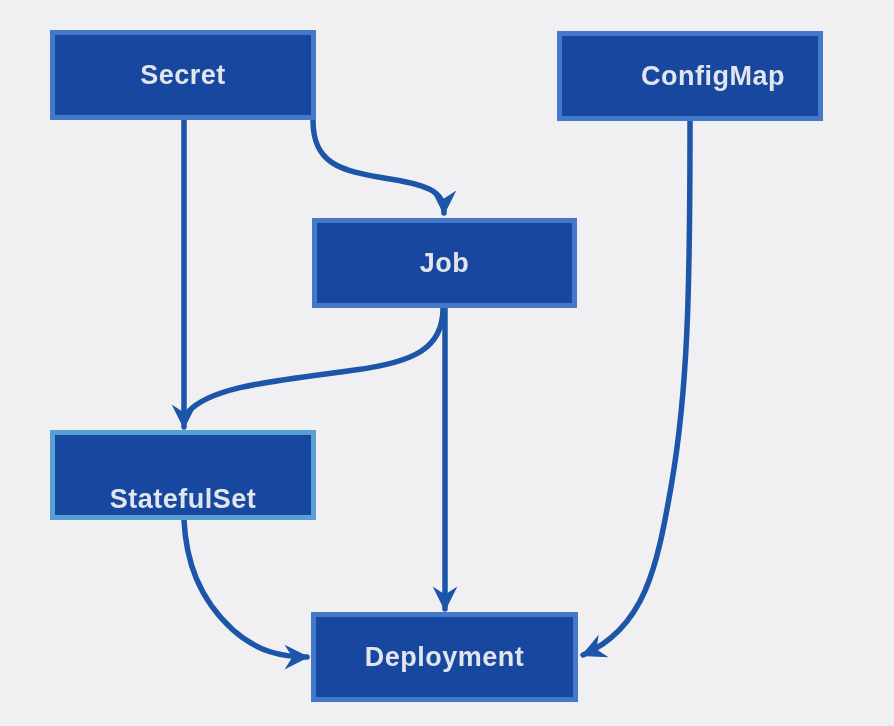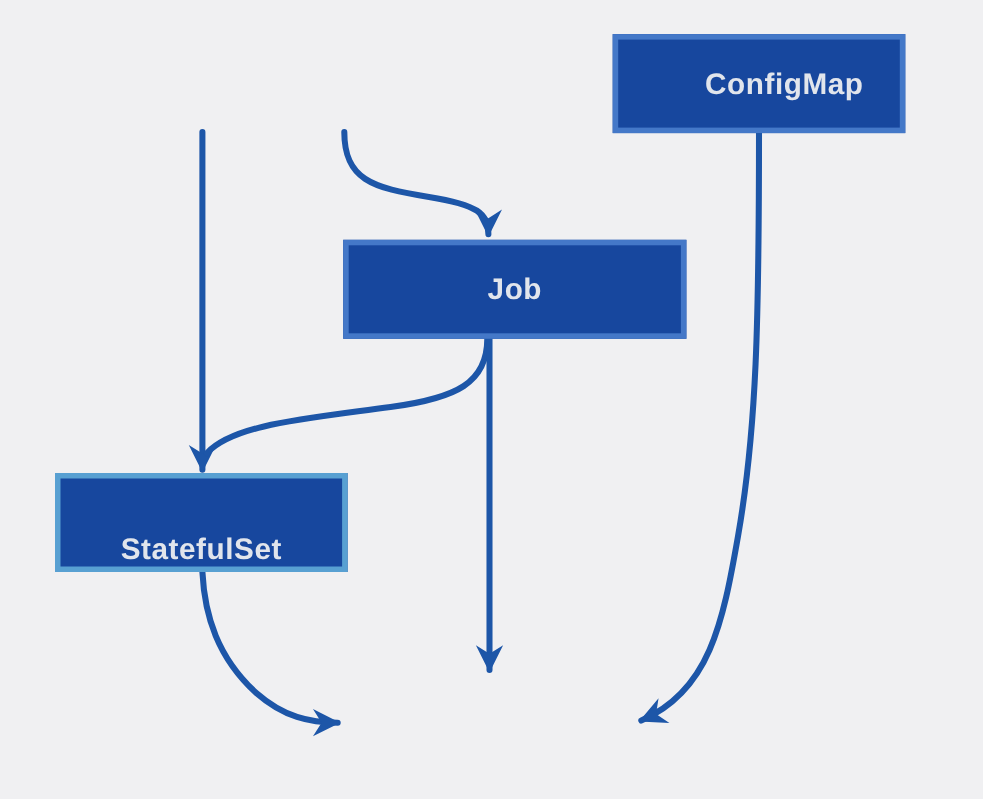--- a/index.html
+++ b/index.html
@@ -32,21 +32,21 @@
     border: 5px solid #4478c8;
     color: #e1e5ec;
     font-size: 27px;
     font-weight: 700;
     letter-spacing: 0.5px;
     text-align: center;
     user-select: none;
   }
   .node--secret      { left: 50px;  top: 30px;  width: 266px; height: 90px; }
   .node--configmap   { left: 557px; top: 31px;  width: 266px; height: 90px; padding-left: 46px; }
-  .node--job         { left: 312px; top: 218px; width: 312px; height: 90px; }
+  .node--job         { left: 312px; top: 218px; width: 265px; height: 90px; }
   .node--statefulset { left: 50px;  top: 430px; width: 266px; height: 90px; border-color: #58a0d2; align-items: flex-end; }
   .node--deployment  { left: 311px; top: 612px; width: 267px; height: 90px; }
 </style>
 </head>
 <body>
 
 <div class="stage">
 
   <svg class="edges" viewBox="0 0 894 726" xmlns="http://www.w3.org/2000/svg">
     <defs>
@@ -57,27 +57,33 @@
     <g fill="none" stroke="#1d56a8" stroke-width="5.5" stroke-linecap="round">
       <path d="M 313 120 C 313 163 338 171 390 179 C 434 186 444 194 444 213" marker-end="url(#arrow)"></path>
       <path d="M 184 120 L 184 427" marker-end="url(#arrow)"></path>
       <path d="M 443 308 C 443 348 415 362 355 370 C 275 381 212 386 188 412"></path>
       <path d="M 445 308 L 445 609" marker-end="url(#arrow)"></path>
       <path d="M 184 520 C 186 560 198 598 233 630 C 258 652 282 657 307 657" marker-end="url(#arrow)"></path>
       <path d="M 690 121 C 690 290 688 390 671 487 C 657 567 645 628 583 655" marker-end="url(#arrow)"></path>
     </g>
   </svg>
 
+  <div class="node node--secret">
+    <span>Secret</span>
+  </div>
 
   <div class="node node--configmap">
     <span>ConfigMap</span>
   </div>
 
   <div class="node node--job">
     <span>Job</span>
   </div>
 
   <div class="node node--statefulset">
     <span>StatefulSet</span>
   </div>
 
+  <div class="node node--deployment">
+    <span>Deployment</span>
+  </div>
 
 </div>
 
 </body></html>

